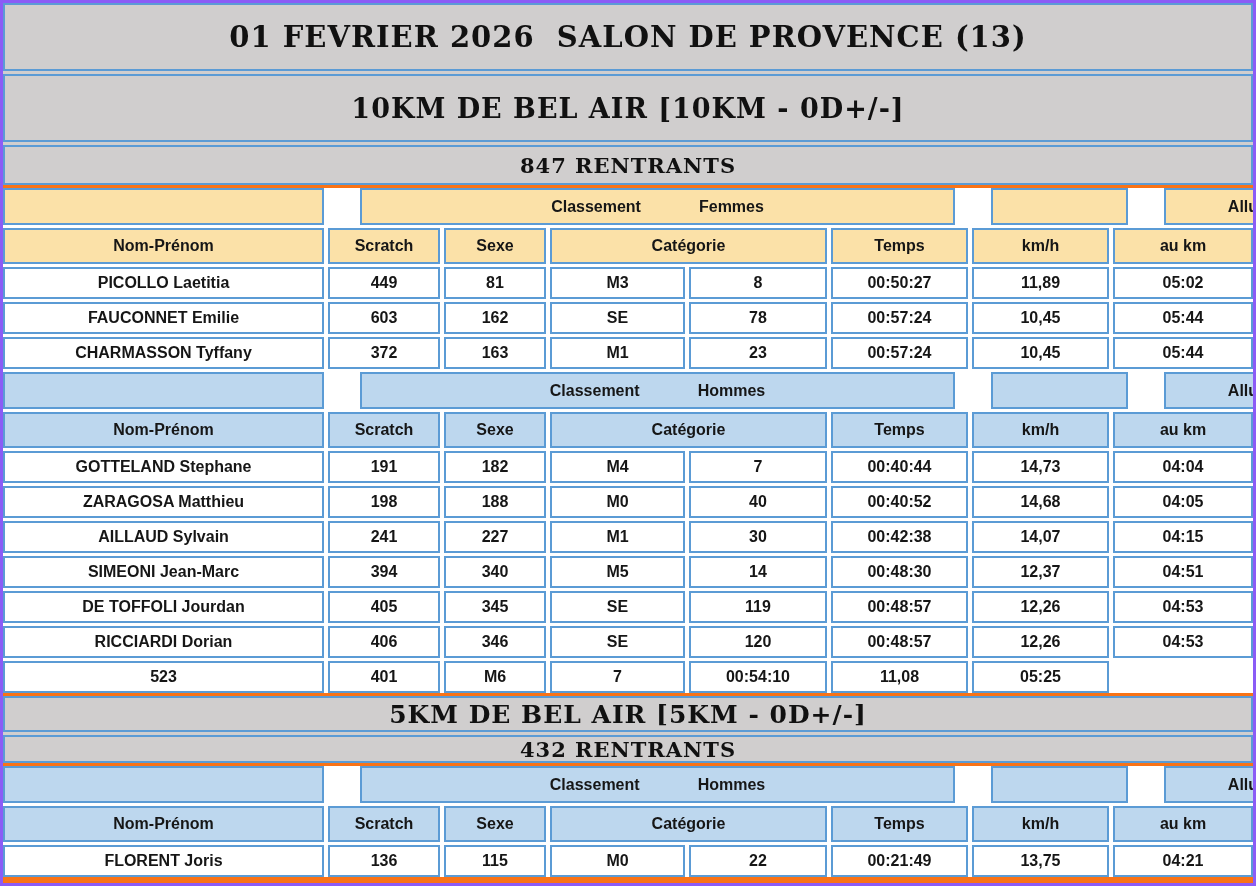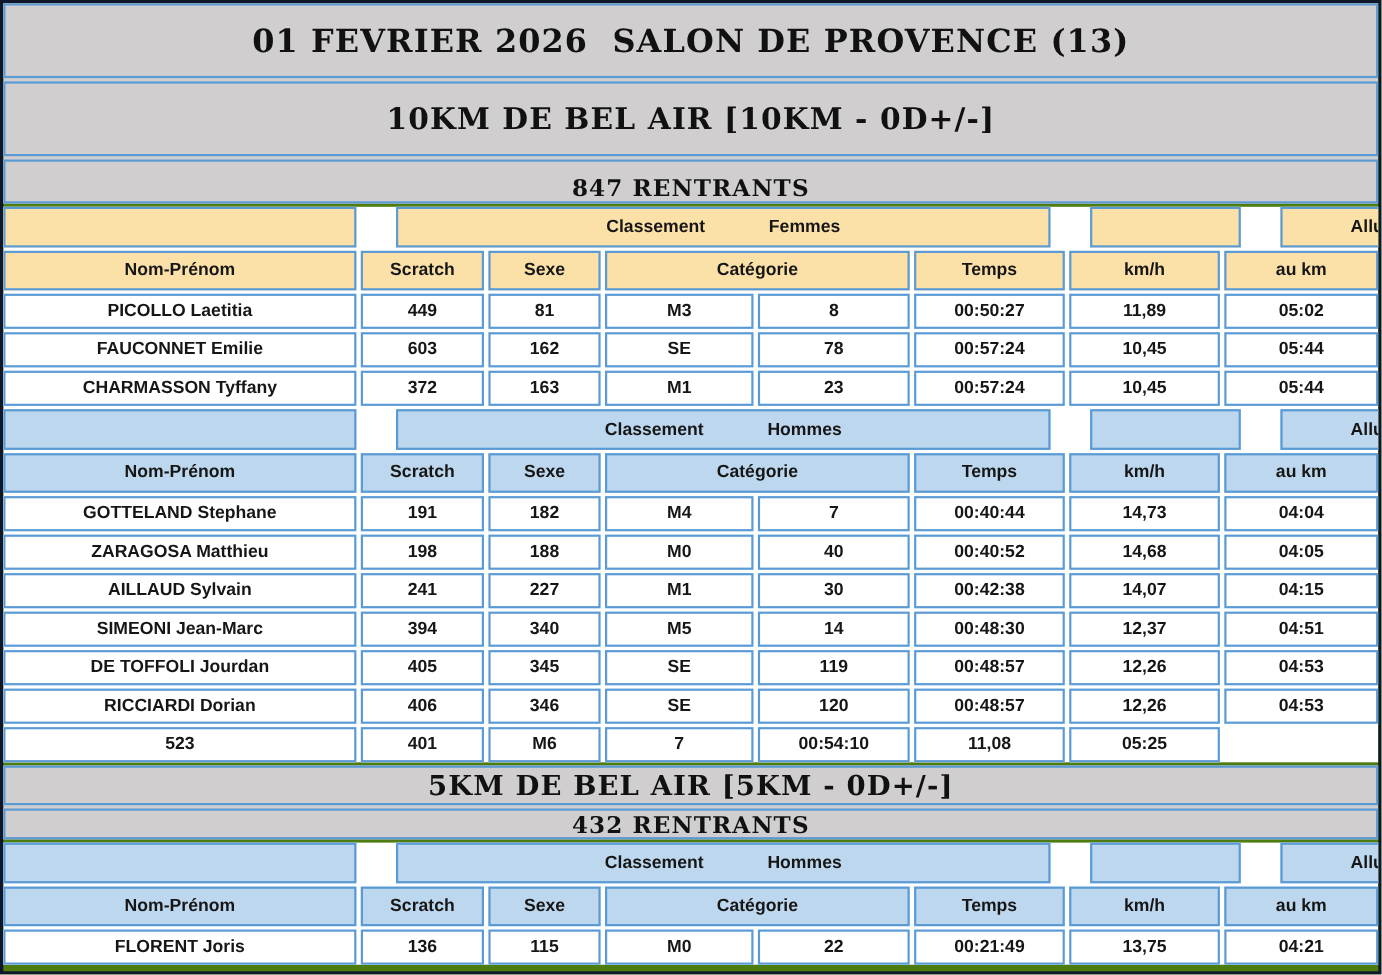--- a/index.html
+++ b/index.html
@@ -1,33 +1,33 @@
 <!DOCTYPE html>
 <html><head>
 <meta charset="utf-8">
 <style>
   html,body{margin:0;padding:0;background:#ffffff;}
   .sheet{
     width:1256px;height:886px;box-sizing:border-box;
-    border:3px solid #0f172a;background:#4d7c0f;
+    border:3px solid #8b5cf6;background:#f97316;
     display:flex;flex-direction:column;gap:3px;
     overflow:hidden;
     font-family:"Liberation Sans",sans-serif;
   }
   
   .titles{display:flex;flex-direction:column;gap:3px;background:#d0cece;}
   .band{
     box-sizing:border-box;border:2px solid #5b9bd5;background:#d0cece;
     display:flex;align-items:center;justify-content:center;
     font-family:"DejaVu Serif",serif;font-weight:bold;color:#111111;
     letter-spacing:1px;white-space:pre;
   }
   .h1{height:68px;font-size:29px;}
   .h2{height:68px;font-size:27px;}
-  .h3{height:40px;font-size:21px;align-items:flex-end;}
+  .h3{height:40px;font-size:21px;}
   .h4{height:36px;font-size:25px;}
   .h5{height:28px;font-size:21px;}
   
   .tbl{display:flex;flex-direction:column;gap:3px;background:#ffffff;}
   .grid{
     display:grid;gap:3px 4px;
     grid-template-columns:321px 112px 102px 135px 138px 137px 137px 1fr;
   }
   .row-class{height:37px;gap:36px;}
   .row-cols{height:36px;}

